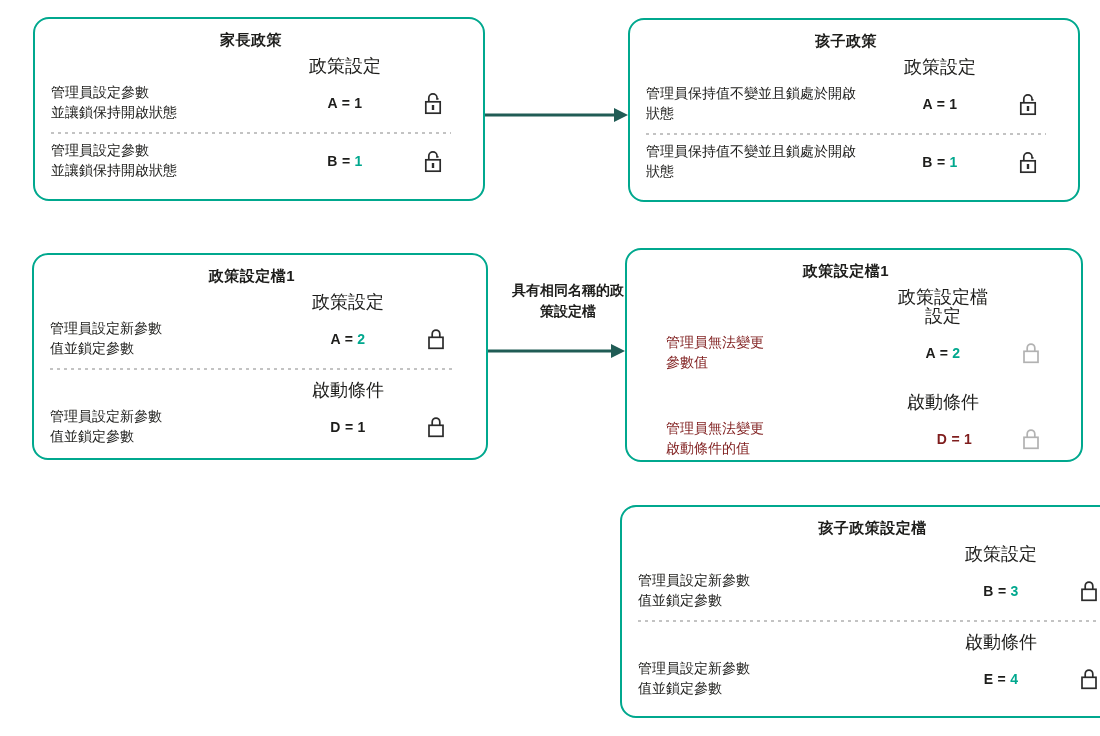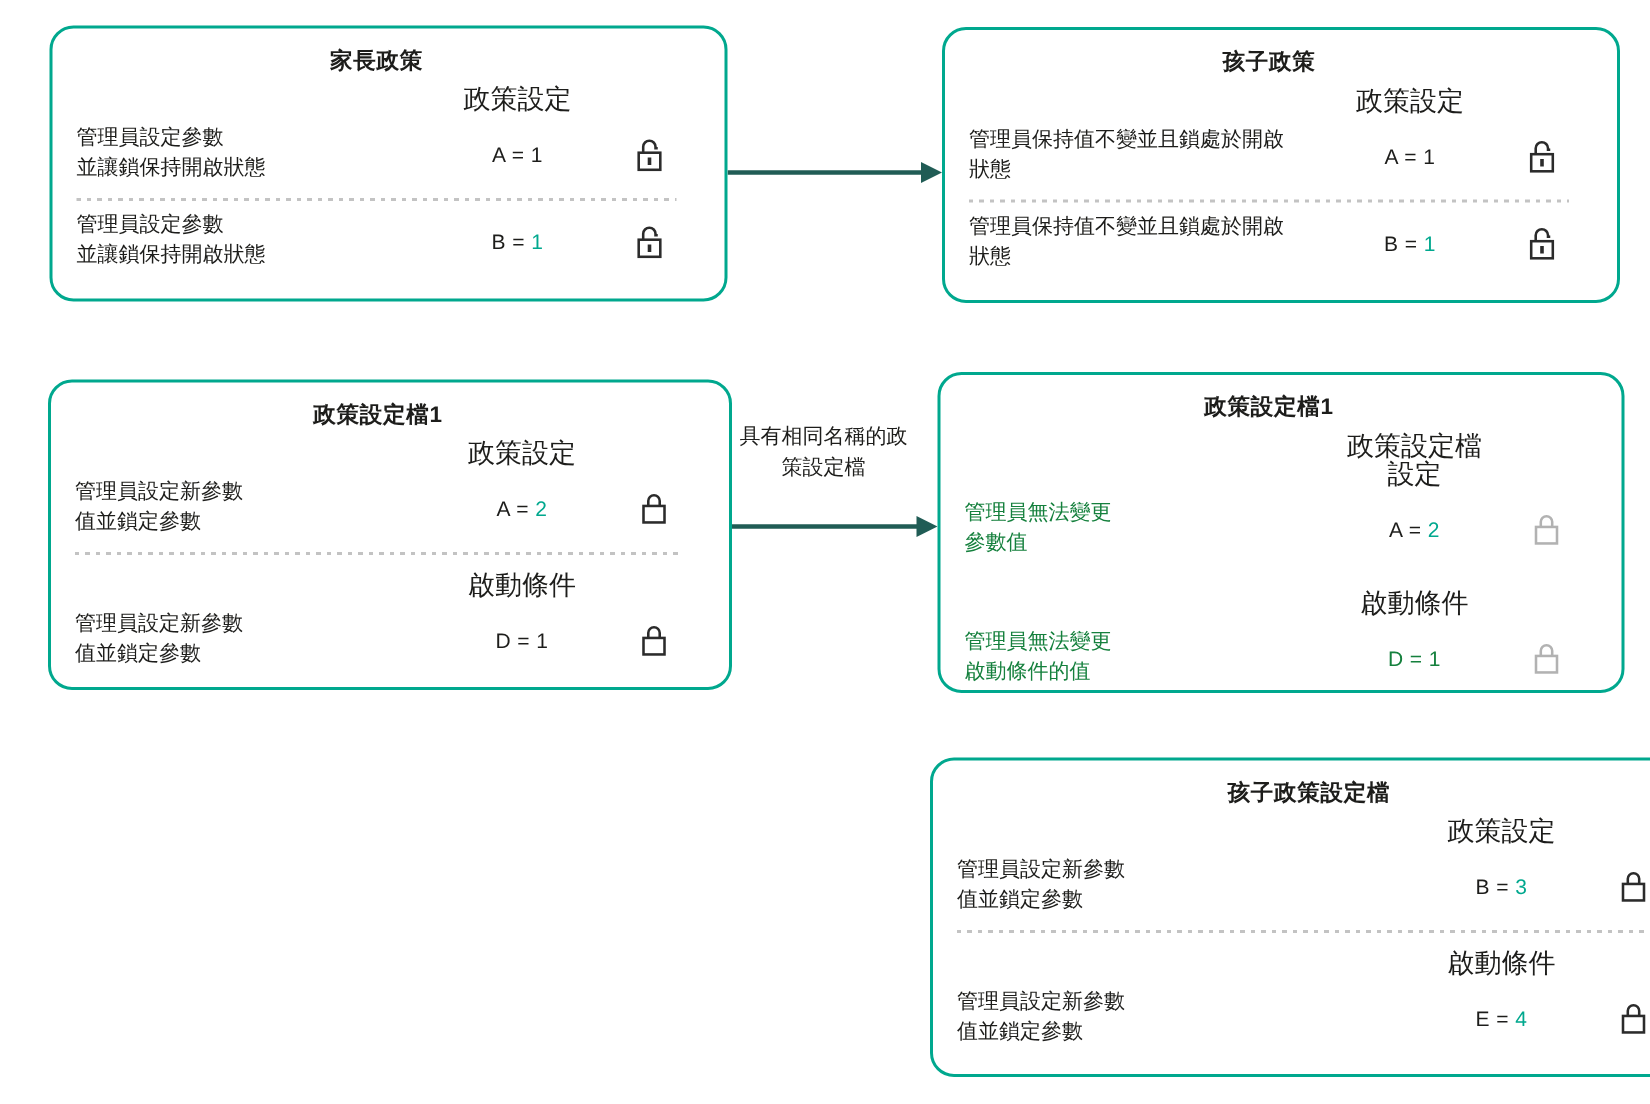--- a/index.html
+++ b/index.html
@@ -21,34 +21,34 @@
   .grid {
     display:grid; grid-template-columns:1fr 140px 36px;
     align-items:center; column-gap:0;
   }
   .hdr {
     grid-column:2; text-align:center; font-size:18px; line-height:19px;
     padding:5px 0 6px 0; white-space:pre-line;
   }
   .row { min-height:42px; }
   .row-label { font-size:14px; line-height:20px; white-space:pre-line;font-family:Liberation Serif, serif; }
-  .row-value { text-align:center; font-weight:normal; font-size:14px; letter-spacing:0.3px; }
+  .row-value { text-align:center; font-weight:bold; font-size:14px; letter-spacing:0.3px; }
   .teal { color:#00a88e; }
-  .muted { color:#15803d; }
+  .muted { color:#7f1d1d;margin-left:23px; }
   .lockcell { justify-self:center; display:flex; align-items:center; }
   .lock-dark { color:#2b2b2b; }
   .lock-gray { color:#b2b2b2; }
   .divider {
     height:2px; margin:8px 0 6px 0;
     background:repeating-linear-gradient(90deg,#c3c3c3 0 3px, transparent 3px 7px);
   }
   .arrow { position:absolute; }
   .arrow-label {
-    position:absolute; left:473px; top:280px; width:152px;
-    text-align:center; font-size:14px; line-height:21px; white-space:pre-line;
+    position:absolute; left:492px; top:280px; width:152px;
+    text-align:center; font-size:14px; line-height:21px; white-space:pre-line;font-weight:bold;
   }
   svg { display:block; }
 </style>
 </head>
 <body>
 
 <div class="box" style="left:33px; top:17px; width:452px; height:184px;">
   <div class="box-title">家長政策</div>
   <div class="grid">
     <div class="hdr">政策設定</div>

